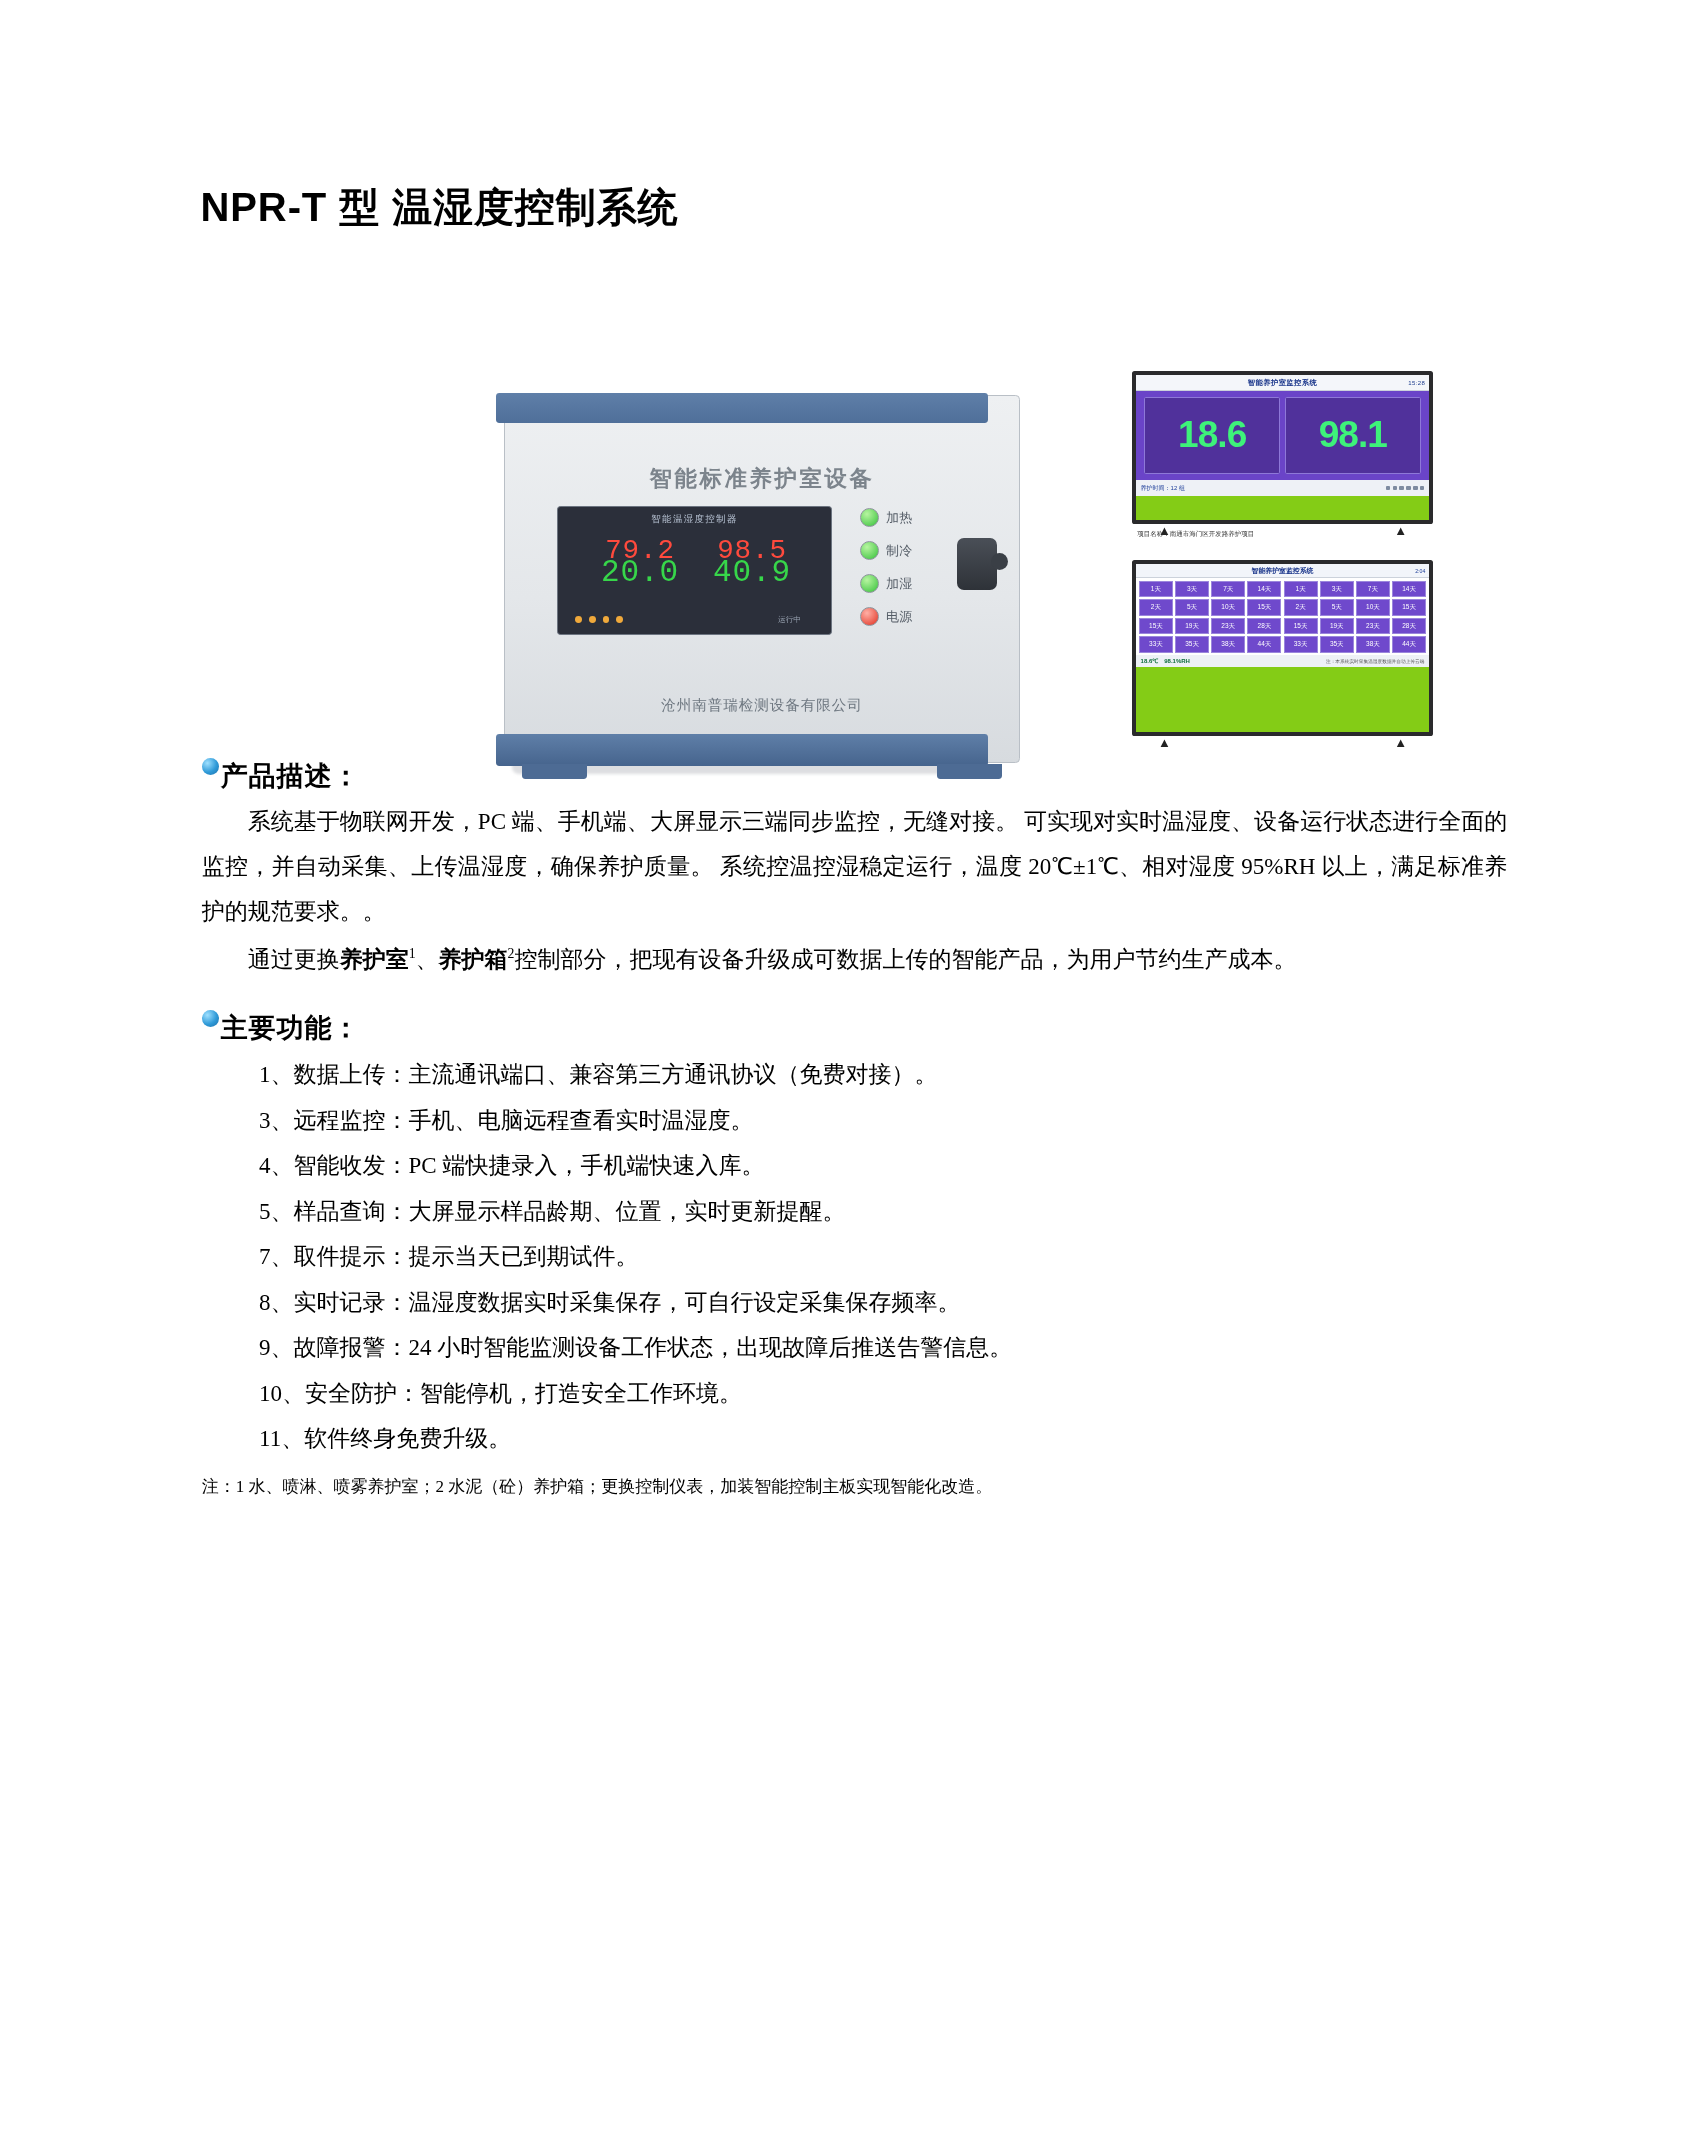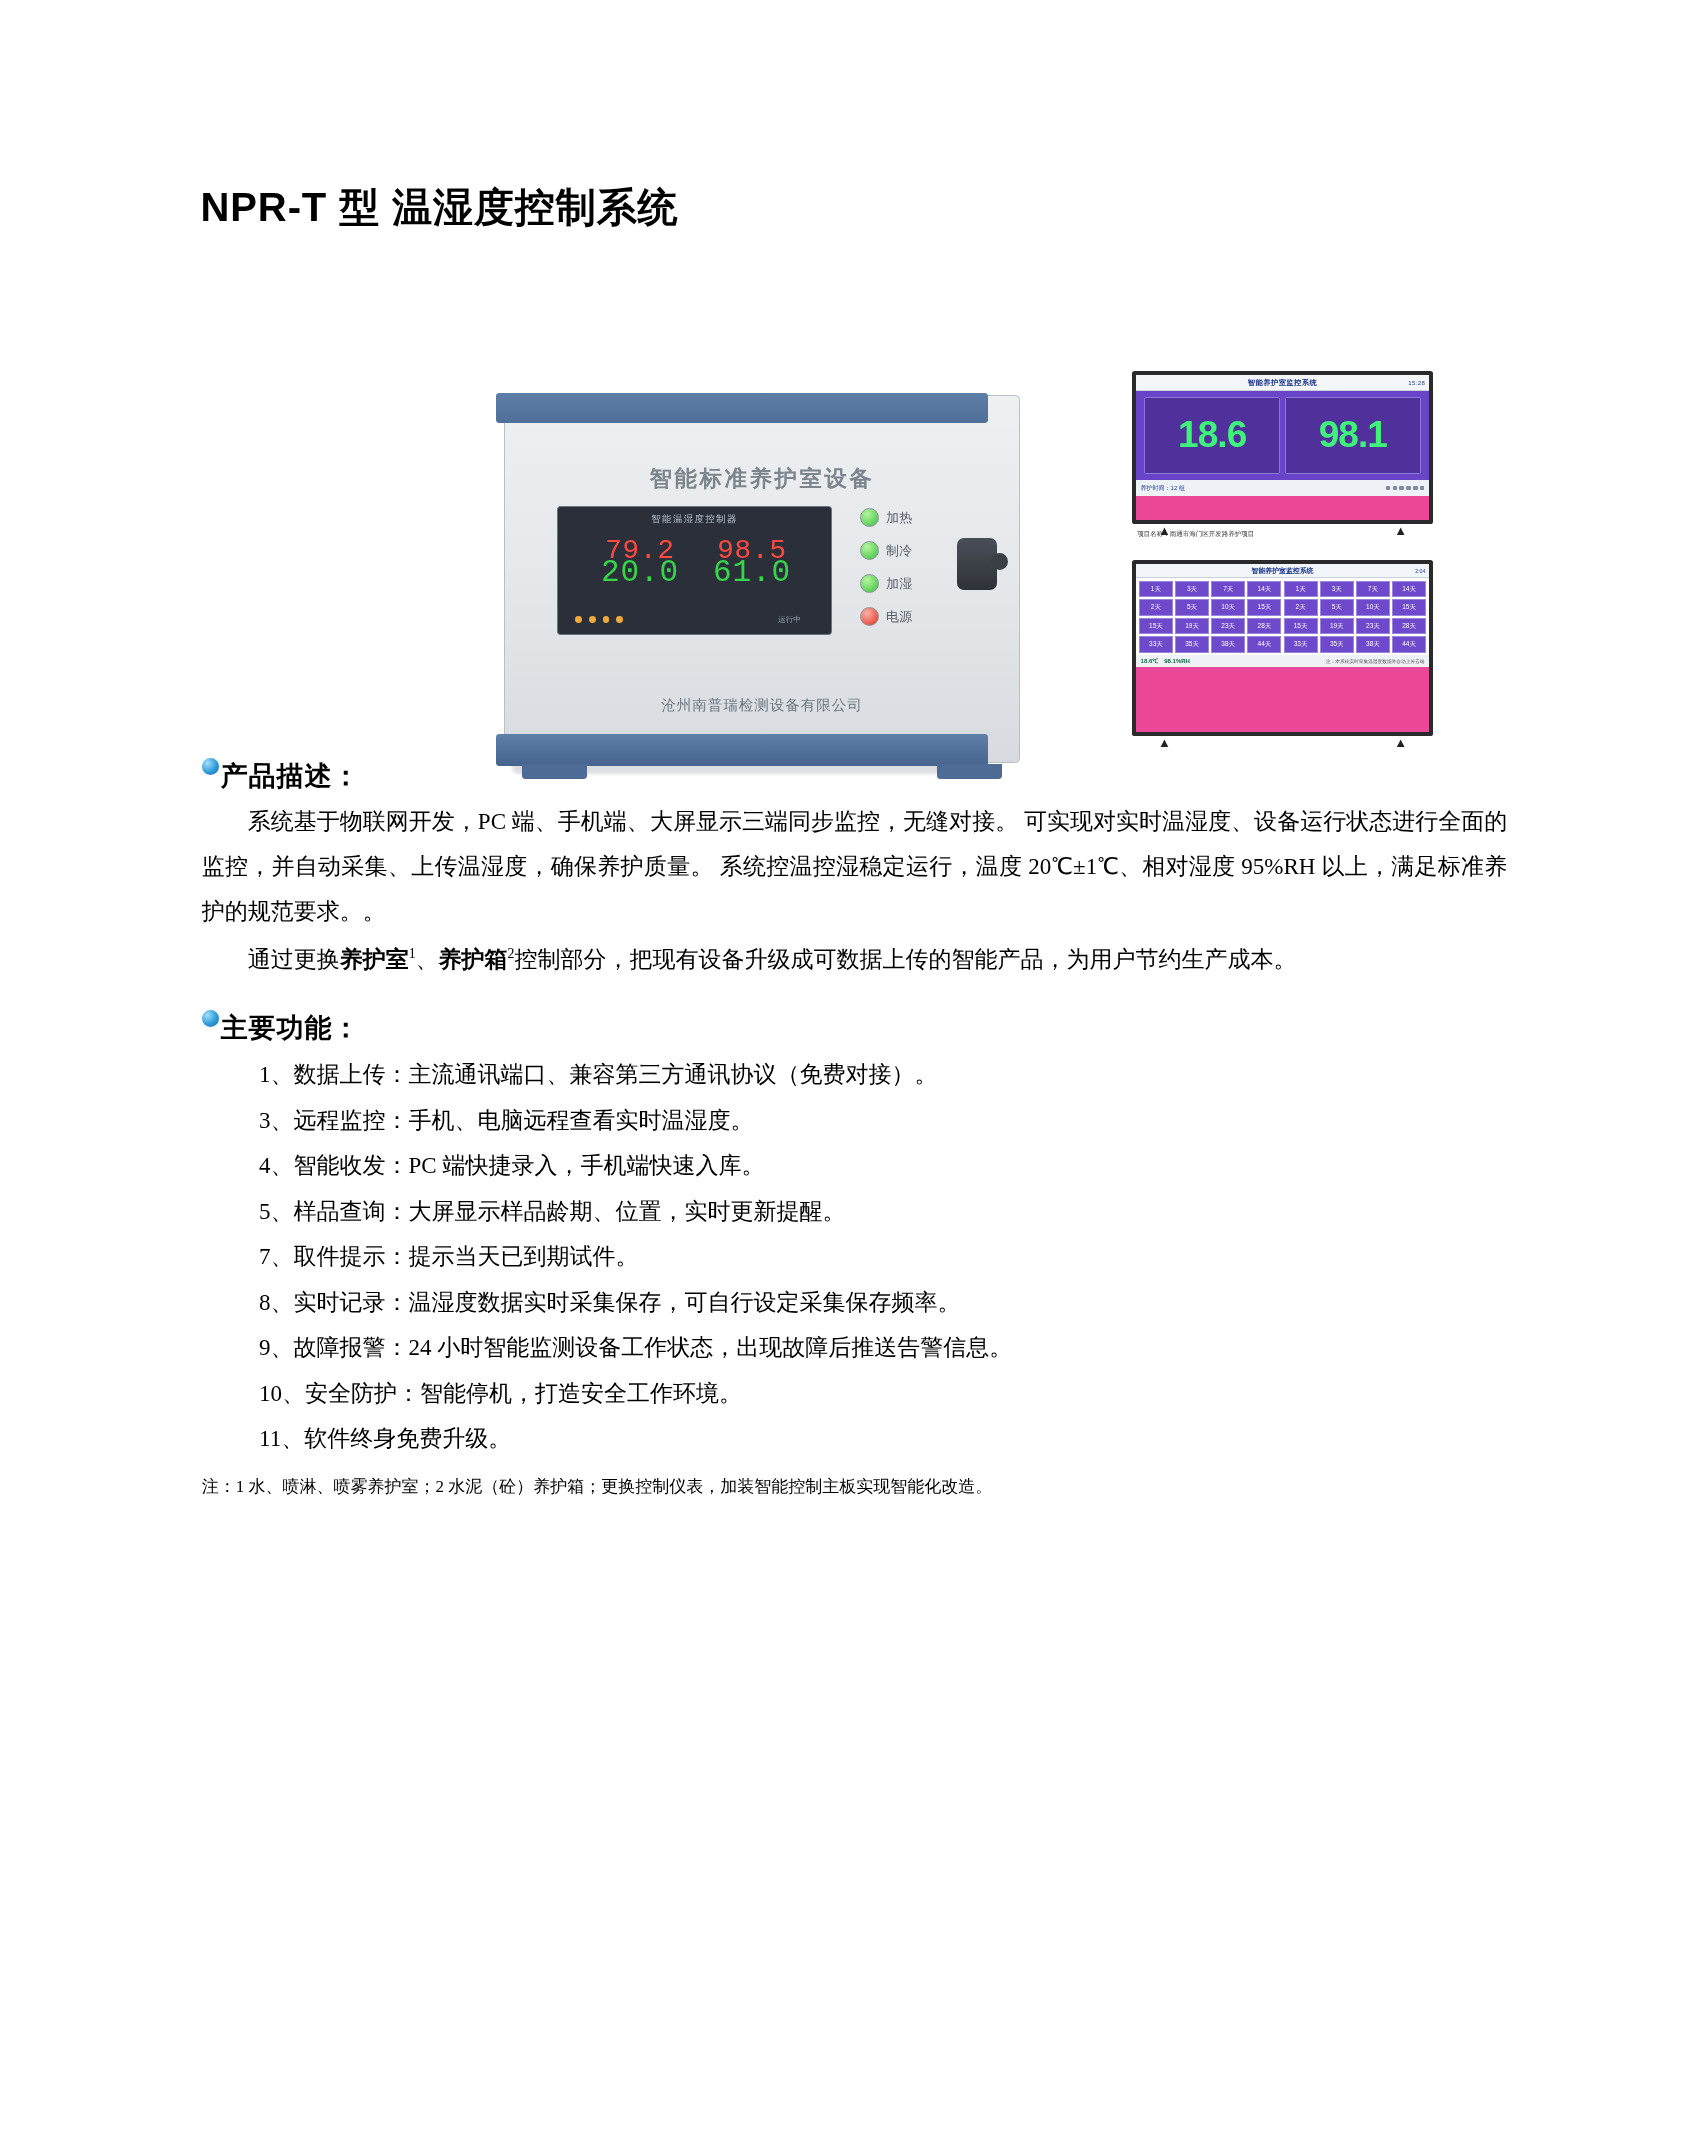--- a/index.html
+++ b/index.html
@@ -230,21 +230,21 @@
     position: absolute;
     inset: 0;
     background: #1c1c1e;
     border: 4.3px solid #2a2a2c;
     border-radius: 2.6px;
     box-sizing: border-box;
   }
   .screen-inner {
     position: absolute;
     inset: 4.3px;
-    background: #ec4899;
+    background: #84cc16;
     overflow: hidden;
   }
   .scr-head {
     height: 14.6px;
     background: #f4f6fa;
     border-bottom: 0.4px solid #ccd2db;
     display: flex;
     align-items: center;
     justify-content: center;
     position: relative;
@@ -448,21 +448,21 @@
           <div class="device-brand">智能标准养护室设备</div>
 
           <div class="panel">
             <div class="panel-title">智能温湿度控制器</div>
             <div class="panel-line l1">
               <span>79.2</span>
               <span>98.5</span>
             </div>
             <div class="panel-line l2">
               <span>20.0</span>
-              <span>61.0</span>
+              <span>40.9</span>
             </div>
             <div class="panel-dots">
               <i></i>
                 <i></i>
                 <i></i>
                 <i></i>
             </div>
             <div class="panel-foot-text">运行中</div>
           </div>
 

